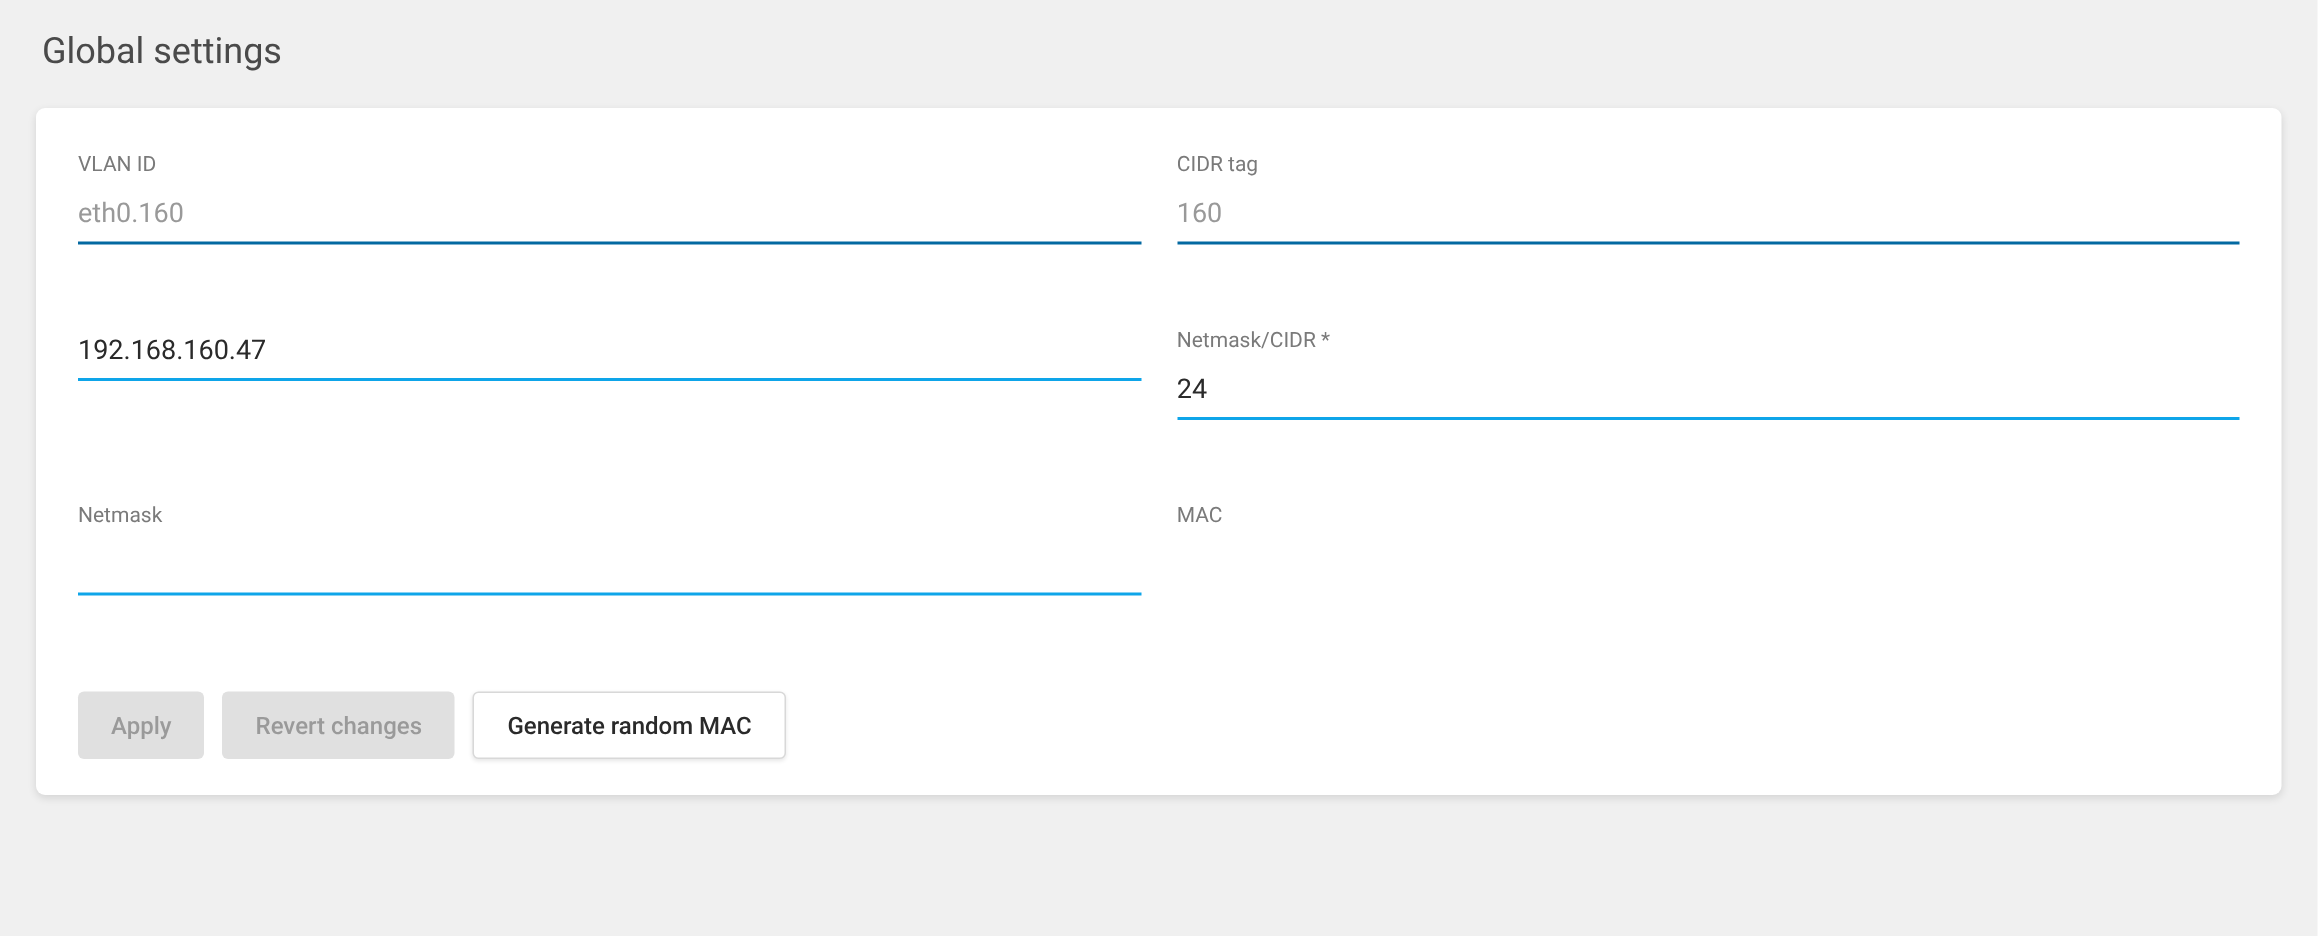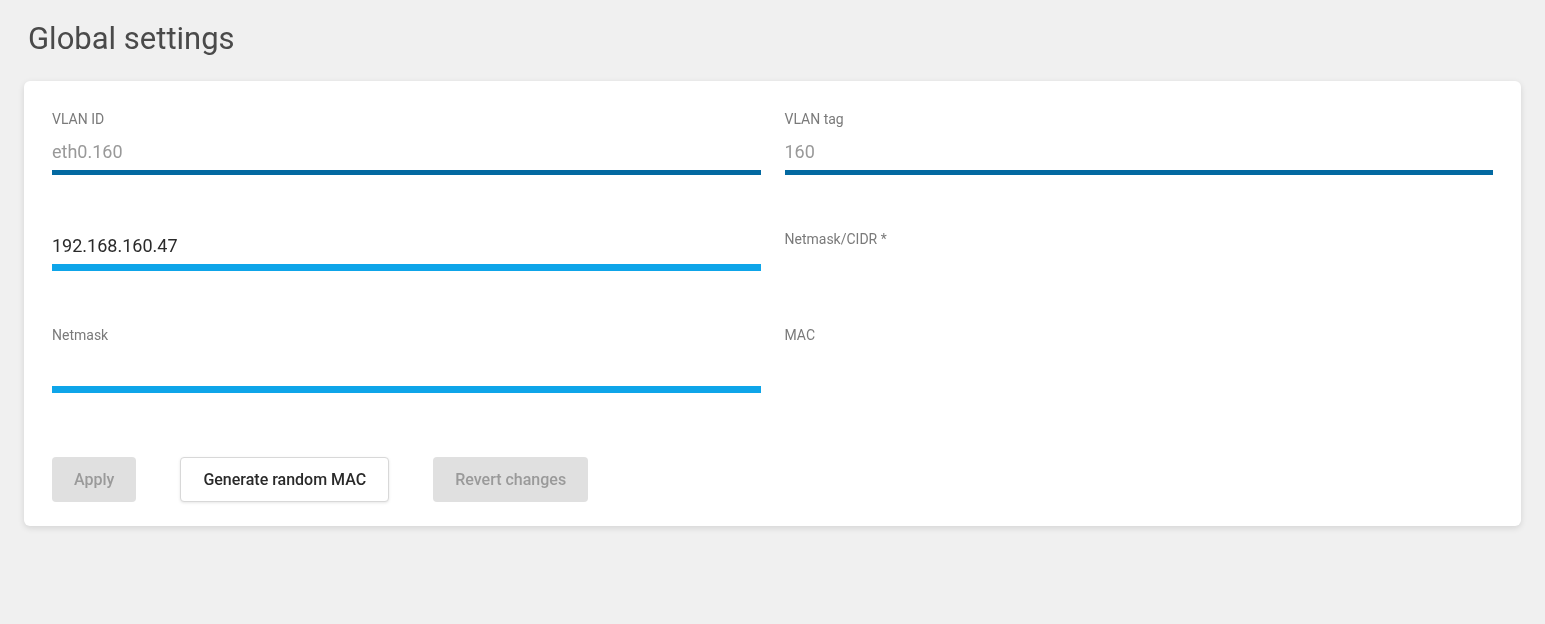--- a/index.html
+++ b/index.html
@@ -8,21 +8,21 @@
       padding: 0;
     }
     body {
       font-family: -apple-system, BlinkMacSystemFont, "Segoe UI", Roboto, "Helvetica Neue", Arial, sans-serif;
       background: #f0f0f0;
       padding: 20px 24px;
       width: 1545px;
       height: 624px;
     }
     .page-title {
-      font-size: 31px;
+      font-size: 24px;
       font-weight: 400;
       color: #4a4a4a;
       margin-bottom: 24px;
       padding-left: 4px;
     }
     .card {
       background: #ffffff;
       border-radius: 6px;
       box-shadow: 0 2px 6px rgba(0,0,0,0.12);
       padding: 30px 28px 24px 28px;
@@ -40,40 +40,40 @@
       display: flex;
       flex-direction: column;
     }
     .field-label {
       font-size: 14px;
       color: #7a7a7a;
       margin-bottom: 10px;
     }
     .field-input {
       border: none;
-      border-bottom: 7px solid #0ea5e9;
+      border-bottom: 2px solid #0ea5e9;
       font-size: 18px;
       padding: 4px 0 8px 0;
       background: transparent;
       color: #2a2a2a;
       outline: none;
       font-family: inherit;
       width: 100%;
     }
     .field-input:disabled,
     .field-input[readonly] {
       color: #999999;
-      border-bottom: 5px solid #0369a1;
+      border-bottom: 2px solid #0369a1;
     }
     .field-input::placeholder {
       color: #999999;
     }
     .button-row {
       display: flex;
-      gap: 44px;
+      gap: 12px;
       margin-top: 64px;
     }
     .btn {
       font-size: 16px;
       padding: 12px 22px;
       border: none;
       border-radius: 4px;
       cursor: pointer;
       font-family: inherit;
       font-weight: 500;
@@ -96,43 +96,44 @@
 <h1 class="page-title">Global settings</h1>
 
 <div class="card">
 
   <div class="row">
     <div class="field">
       <label class="field-label">VLAN ID</label>
       <input class="field-input" type="text" readonly="" value="eth0.160" style="">
     </div>
     <div class="field">
-      <label class="field-label">VLAN tag</label>
+      <label class="field-label">CIDR tag</label>
       <input class="field-input" type="text" readonly="" value="160" style="">
     </div>
   </div>
 
   <div class="row">
     <div class="field">
       <input class="field-input" type="text" value="192.168.160.47" style="">
     </div>
     <div class="field">
       <label class="field-label">Netmask/CIDR *</label>
+      <input class="field-input" type="text" value="24" style="">
     </div>
   </div>
 
   <div class="row">
     <div class="field">
       <label class="field-label">Netmask</label>
       <input class="field-input" type="text" value="" style="">
     </div>
     <div class="field">
       <label class="field-label">MAC</label>
     </div>
   </div>
 
   <div class="button-row">
     <button class="btn btn-disabled">Apply</button>
+    <button class="btn btn-disabled">Revert changes</button>
     <button class="btn btn-outlined">Generate random MAC</button>
-    <button class="btn btn-disabled">Revert changes</button>
   </div>
 
 </div>
 
 </body></html>

